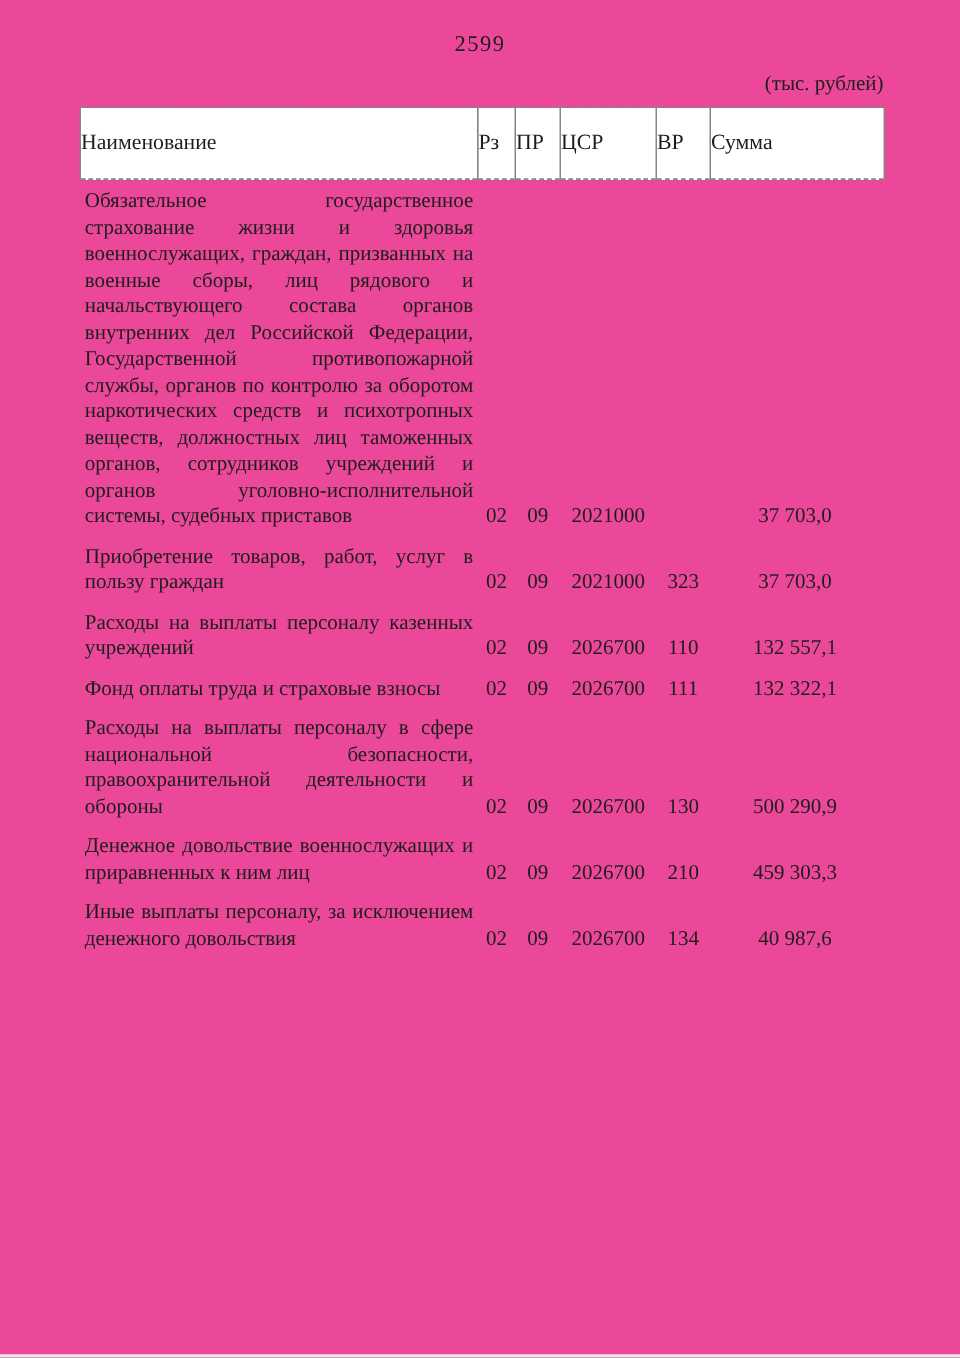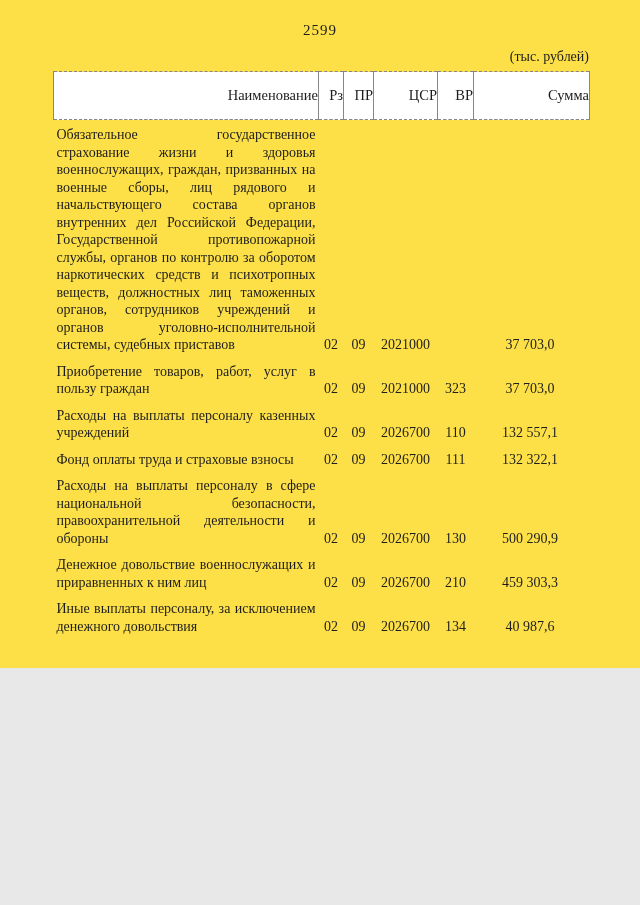--- a/index.html
+++ b/index.html
@@ -2,23 +2,23 @@
 <html><head>
 <meta charset="utf-8">
 <style>
   * { margin: 0; padding: 0; box-sizing: border-box; }
   html, body { background: #e8e8e8; }
   body { font-family: "Liberation Serif", "DejaVu Serif", serif; }
 
   .page {
     position: relative;
     width: 640px;
-    height: 668px;
+    height: 903px;
     margin: 0 auto;
-    background: #fde047;
+    background: #ec4899;
     color: #1d1d1d;
     overflow: hidden;
   }
 
   .page-number {
     position: absolute;
     top: 22px;
     left: 0;
     width: 640px;
     text-align: center;
@@ -51,21 +51,21 @@
   col.w-vr   { width: 36px; }
   col.w-sum  { width: 116px; }
 
   thead th {
     border: 1.5px solid #868686;
     border-top-style: dashed;
     border-bottom-style: dashed;
     height: 48px;
     font-weight: normal;
     font-size: 14.5px;
-    text-align: right;
+    text-align: left;
     vertical-align: middle;
     background: #ffffff;
   }
 
   tbody td {
     vertical-align: bottom;
     padding: 0 0 9px 0;
     font-size: 14px;
   }
   tbody tr:first-child td { padding-top: 6px; }

